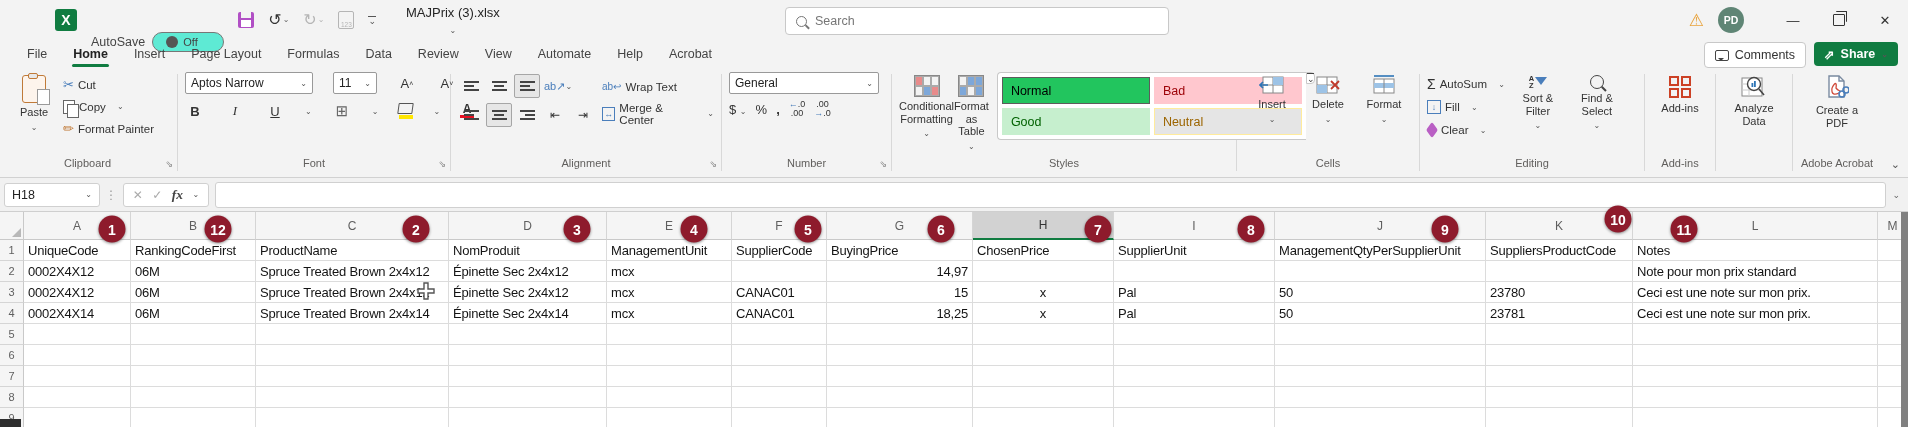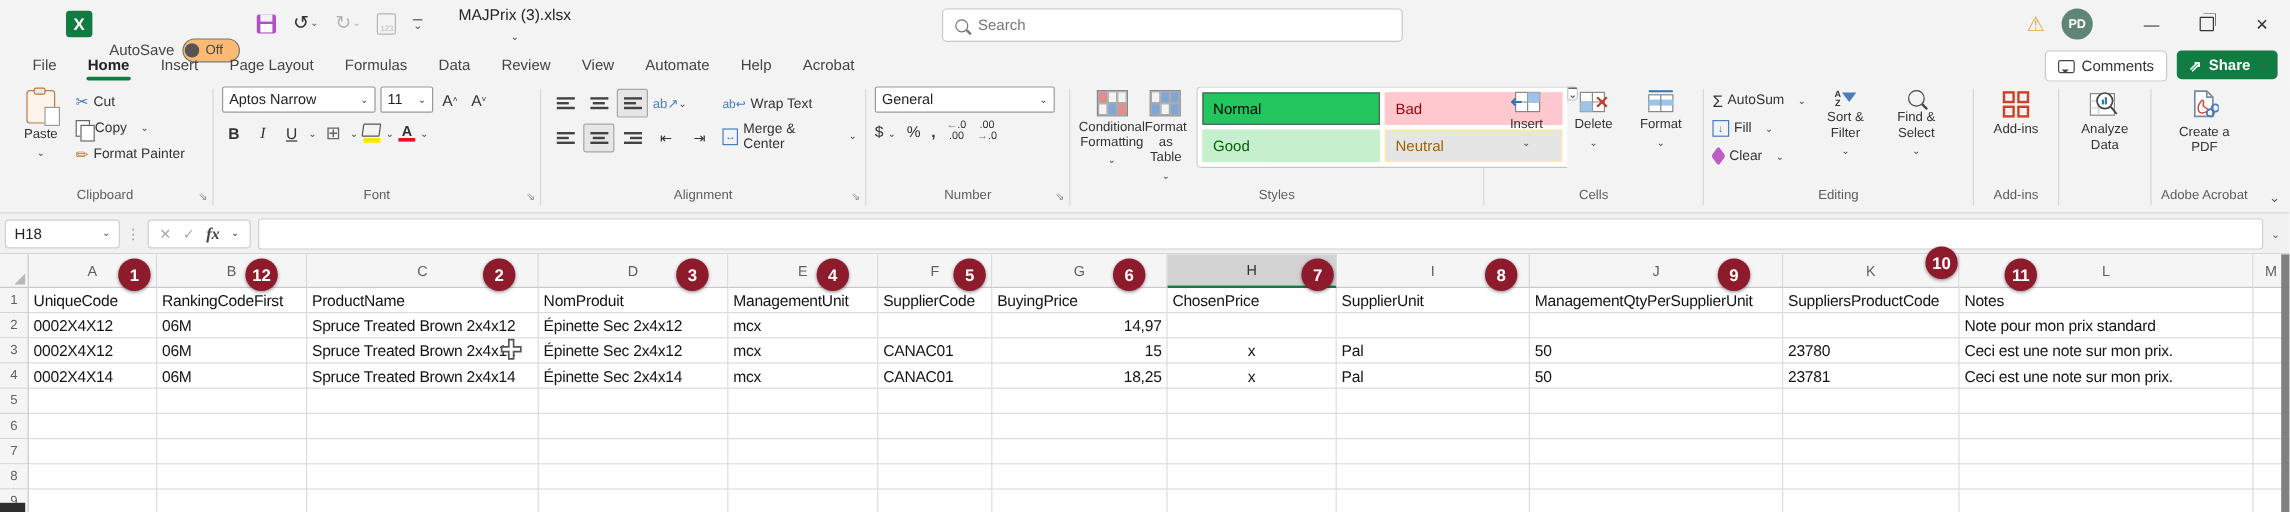--- a/index.html
+++ b/index.html
@@ -6,21 +6,21 @@
   #app{position:relative;width:1908px;height:427px;overflow:hidden;background:#f3f3f3;
        font-family:"Liberation Sans",sans-serif;color:#333;font-size:12px;-webkit-font-smoothing:antialiased;}
 
   
   .titlebar{position:absolute;top:0;left:0;width:1908px;height:40px;background:#f3f3f3;display:flex;align-items:center;}
   .qat{display:flex;align-items:center;gap:14px;padding-left:55px;}
   .xlogo{width:22px;height:22px;background:#107c41;border-radius:3px;color:#fff;font-weight:bold;
          display:flex;align-items:center;justify-content:center;font-size:14px;}
   .autosave{display:flex;align-items:center;gap:7px;font-size:12.5px;color:#444;margin-top:44px;}
   .toggle{width:44px;height:18px;border:1px solid #777;border-radius:10px;display:flex;align-items:center;
-          padding:0 1px;gap:5px;background:#fdba74;}
+          padding:0 13px;gap:5px;background:#5eead4;}
   .knob{width:12px;height:12px;border-radius:50%;background:#555;}
   .toggle .state{font-size:11px;color:#444;}
   .floppy{width:16px;height:16px;background:#b14fc5;border-radius:2px;position:relative;}
   .floppy::before{content:"";position:absolute;left:3px;top:0;width:10px;height:6px;background:#f3f3f3;}
   .floppy::after{content:"";position:absolute;left:3px;bottom:1px;width:10px;height:7px;background:#fff;}
   .qbtn{font-size:16px;color:#333;line-height:16px;display:flex;align-items:center;gap:1px;}
   .qbtn .chev{font-size:8px;color:#666;}
   .disabled{color:#b5b5b5 !important;}
   .clip123{width:14px;height:16px;border:1.3px solid #b5b5b5;border-radius:2px;font-size:6.5px;color:#b5b5b5;
            display:flex;align-items:flex-end;justify-content:center;}
@@ -73,21 +73,21 @@
   .pasteicon::before{content:"";position:absolute;left:5px;top:-3px;width:8px;height:4px;border:1.3px solid #c07a38;border-radius:2px;background:#e8e8e8;}
   .pasteicon::after{content:"";position:absolute;right:-5px;bottom:-3px;width:11px;height:14px;background:#fff;border:1.2px solid #9a9a9a;}
   .scissors{color:#4a7ebb;font-size:13px;}
   .copyic{width:10px;height:12px;border:1.2px solid #666;background:#fff;position:relative;}
   .copyic::after{content:"";position:absolute;left:3px;top:3px;width:10px;height:12px;border:1.2px solid #666;background:#fff;}
   .fpaint{color:#c07a38;font-size:13px;}
 
   
   .selectbox{height:22px;background:#fff;border:1px solid #999;border-radius:2px;display:flex;align-items:center;
              justify-content:space-between;padding:0 5px;font-size:12px;color:#222;box-sizing:border-box;}
-  .fontrow{display:flex;gap:4px;align-items:center;}
+  .fontrow{display:flex;gap:20px;align-items:center;}
   .fbtn{min-width:20px;height:20px;display:flex;align-items:center;justify-content:center;font-size:13px;color:#333;}
   .bold{font-weight:bold;}
   .ital{font-style:italic;font-family:"Liberation Serif",serif;}
   .undl{text-decoration:underline;}
   .colorbar{display:flex;flex-direction:column;align-items:center;line-height:11px;}
   .colorbar .bar{width:14px;height:3.5px;margin-top:1px;}
   .bucket{width:13px;height:9px;border:1.5px solid #555;transform:skewX(-8deg);border-radius:1px;}
 
   
   .al{display:inline-flex;flex-direction:column;gap:2.5px;width:15px;}

